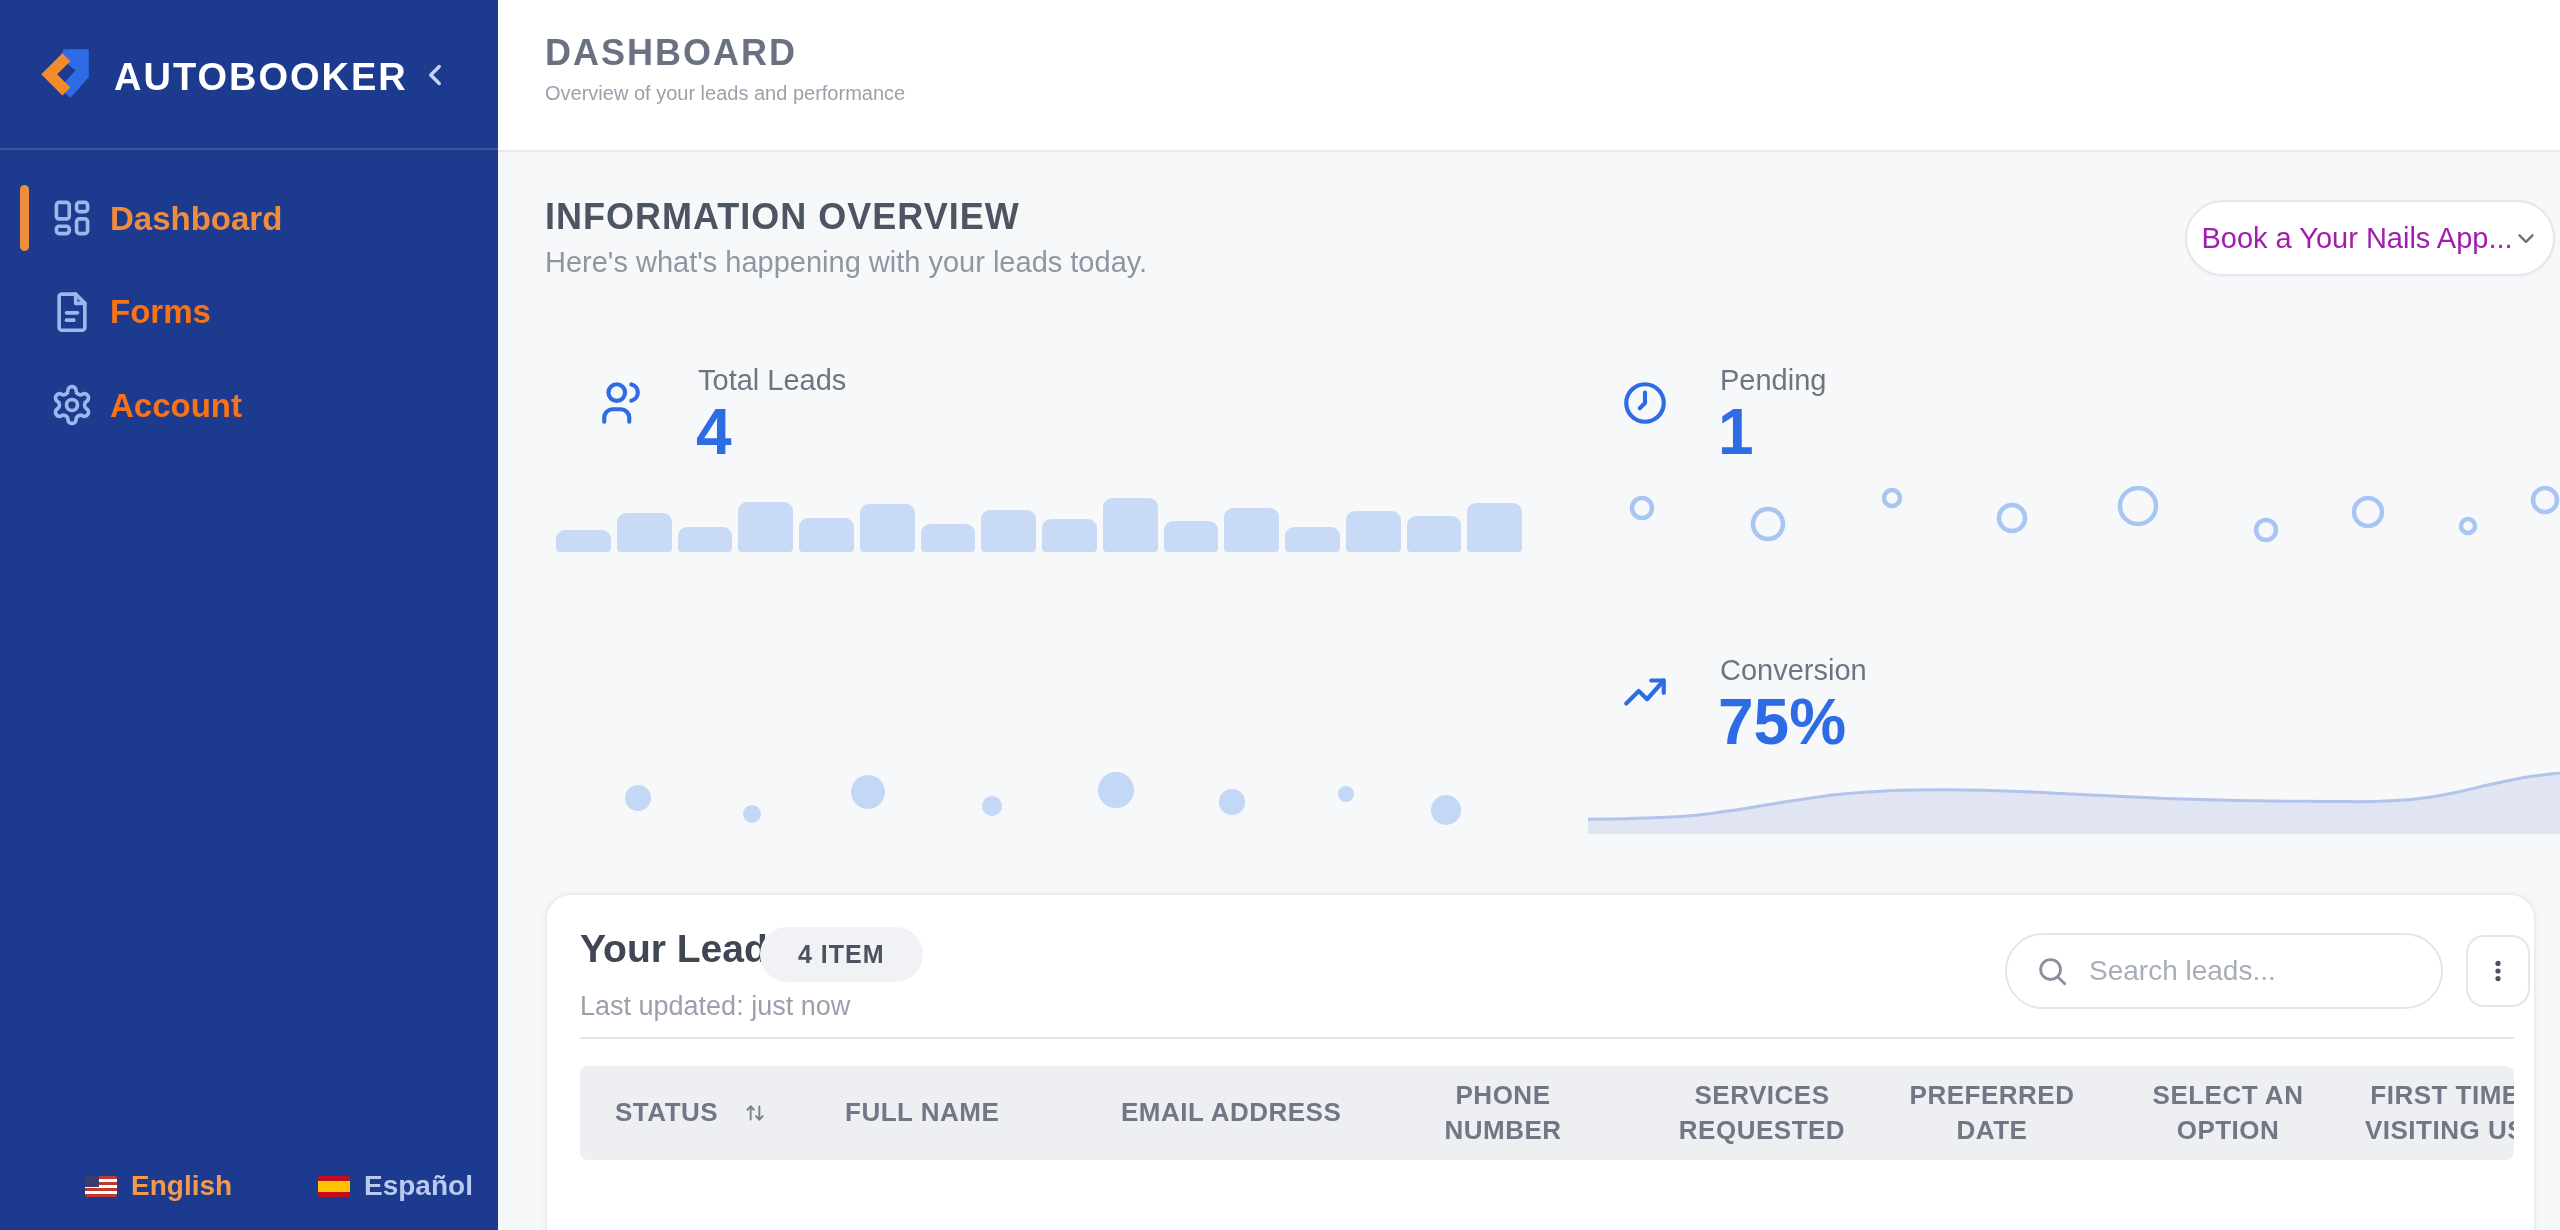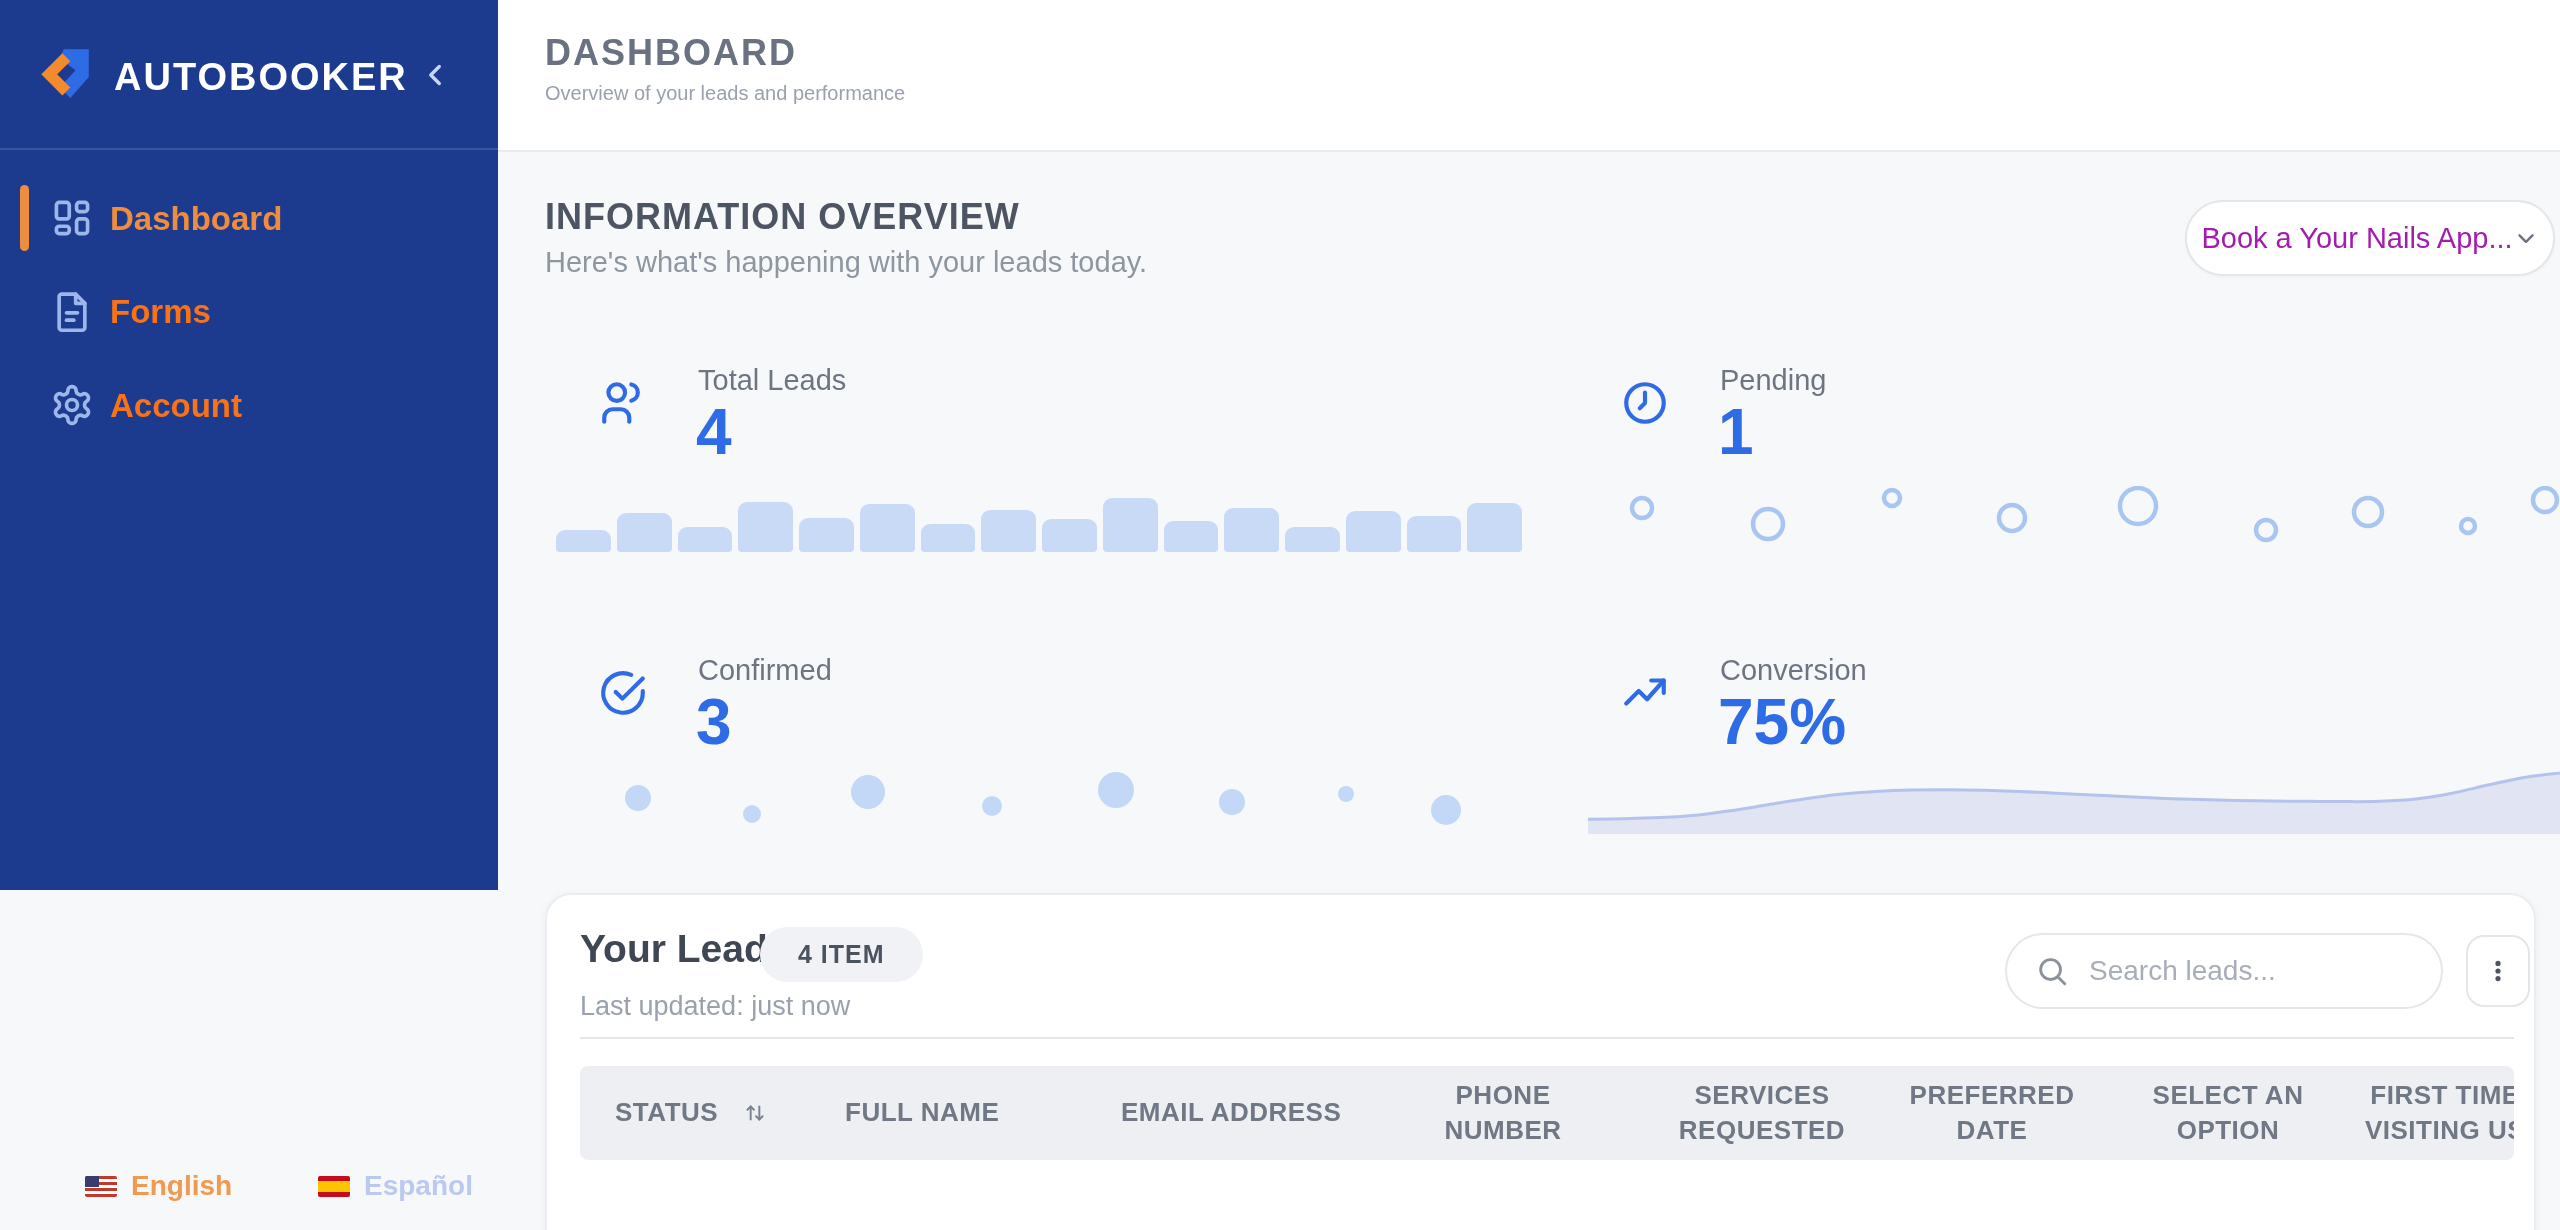--- a/index.html
+++ b/index.html
@@ -1,21 +1,21 @@
 <!DOCTYPE html>
 <html><head>
 <meta charset="utf-8">
 <style>
   html,body{margin:0;padding:0;background:#dfe2e8;}
   .app{position:relative;width:2560px;height:1230px;background:#f7f8fa;overflow:hidden;
        font-family:"Liberation Sans",sans-serif;-webkit-font-smoothing:antialiased;}
   svg{display:block;}
 
   
-  .sidebar{position:absolute;left:0;top:0;width:498px;height:890px;background:#1d3b8e;}
+  .sidebar{position:absolute;left:0;top:0;width:498px;height:1230px;background:#1d3b8e;}
   .brand{position:absolute;left:0;top:0;width:498px;height:150px;}
   .logo{position:absolute;left:36px;top:40px;width:66px;height:66px;}
   .brand-name{position:absolute;left:114px;top:56px;font-size:38px;font-weight:bold;color:#ffffff;letter-spacing:2px;}
   .collapse{position:absolute;left:418px;top:58px;width:34px;height:34px;cursor:pointer;}
   .sidebar-divider{position:absolute;left:0;top:148px;width:498px;height:2px;background:rgba(255,255,255,0.14);}
   .nav-item{position:absolute;left:0;width:498px;height:96px;cursor:pointer;}
   .ni1{top:170px}.ni2{top:263px}.ni3{top:357px}
   .active-bar{position:absolute;left:20px;top:15px;width:9px;height:66px;border-radius:5px;background:#ee8c3f;}
   .nav-icon{position:absolute;left:50px;top:26px;width:44px;height:44px;}
   .nav-label{position:absolute;left:110px;top:30px;font-size:33px;font-weight:bold;color:#f97316;}
@@ -213,30 +213,20 @@
         <circle cx="168" cy="38" r="15"></circle>
         <circle cx="292" cy="12" r="8"></circle>
         <circle cx="412" cy="32" r="13"></circle>
         <circle cx="538" cy="20" r="18"></circle>
         <circle cx="666" cy="44" r="10"></circle>
         <circle cx="768" cy="26" r="14"></circle>
         <circle cx="868" cy="40" r="7"></circle>
         <circle cx="945" cy="14" r="12"></circle>
       </svg>
 
-    <div class="stat st3">
-      <svg class="stat-icon" viewBox="0 0 24 24">
-        <g fill="none" stroke="#2e6ce6" stroke-width="2" stroke-linecap="round" stroke-linejoin="round">
-          <path d="M21.5 11.1V12a9.5 9.5 0 1 1-5.6-8.68"></path>
-            <path d="M8.5 11.5l3.2 3.2L21.5 5"></path>
-        </g>
-      </svg>
-      <div class="stat-label">Confirmed</div>
-      <div class="stat-value">3</div>
-    </div>
     <svg class="dots" width="880" height="56" viewBox="0 0 880 56">
         <circle cx="38" cy="26" r="13"></circle>
         <circle cx="152" cy="42" r="9"></circle>
         <circle cx="268" cy="20" r="17"></circle>
         <circle cx="392" cy="34" r="10"></circle>
         <circle cx="516" cy="18" r="18"></circle>
         <circle cx="632" cy="30" r="13"></circle>
         <circle cx="746" cy="22" r="8"></circle>
         <circle cx="846" cy="38" r="15"></circle>
       </svg>

